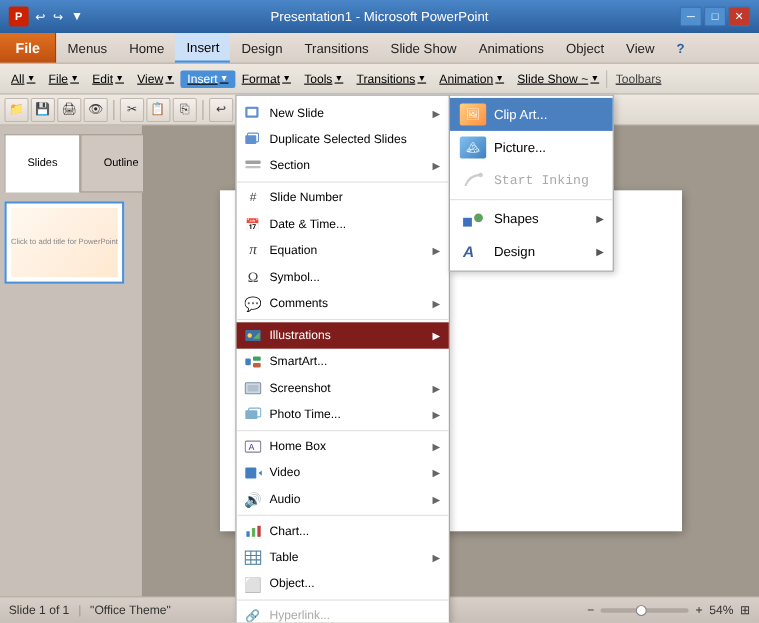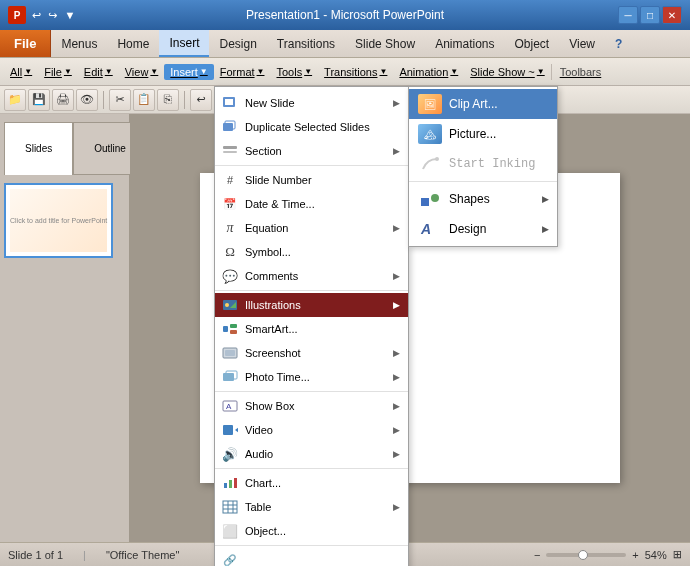--- a/index.html
+++ b/index.html
@@ -222,21 +222,21 @@
     
     .status-bar {
       height: 24px;
       background: linear-gradient(to bottom, #d8d0c8 0%, #c8c0b8 100%);
       border-top: 1px solid #b0a898;
       display: flex;
       align-items: center;
       padding: 0 8px;
       font-size: 11px;
       color: #333;
-      gap: 20px;
+      gap: 8px;
       text-align: right;
     }
     .status-sep { color: #999; }
     .status-right {
       margin-left: auto;
       display: flex;
       align-items: center;
       gap: 6px;
     }
     .zoom-slider {
@@ -635,21 +635,21 @@
   </div>
 
   <div class="menu-section">
     <div class="drop-item">
       <div class="drop-icon">
         <svg width="16" height="14" viewBox="0 0 16 14">
             <rect x="1" y="2" width="14" height="10" fill="none" stroke="#8080a0" stroke-width="1" rx="1"></rect>
             <text x="4" y="10" font-size="8" fill="#4040a0">A</text>
           </svg>
       </div>
-      <span class="drop-label">Show Box</span>
+      <span class="drop-label">Home Box</span>
       <span class="drop-arrow">▶</span>
     </div>
     <div class="drop-item">
       <div class="drop-icon">
         <svg width="16" height="14" viewBox="0 0 16 14">
             <rect x="1" y="2" width="10" height="10" fill="#4080c0" rx="1"></rect>
             <polygon points="13,7 17,4 17,10" fill="#4080c0"></polygon>
           </svg>
       </div>
       <span class="drop-label">Video</span>
@@ -688,20 +688,21 @@
     </div>
     <div class="drop-item">
       <div class="drop-icon" style="font-size:13px;">⬜</div>
       <span class="drop-label">Object...</span>
     </div>
   </div>
 
   <div class="menu-section">
     <div class="drop-item disabled">
       <div class="drop-icon" style="font-size:11px;color:#aaa;">🔗</div>
+      <span class="drop-label">Hyperlink...</span>
     </div>
 
   </div>
 </div>
 
 <div class="illus-submenu">
   <div class="sub-item highlighted">
     <div class="sub-icon">
       <div class="clipart-icon">🖼</div>
     </div>

